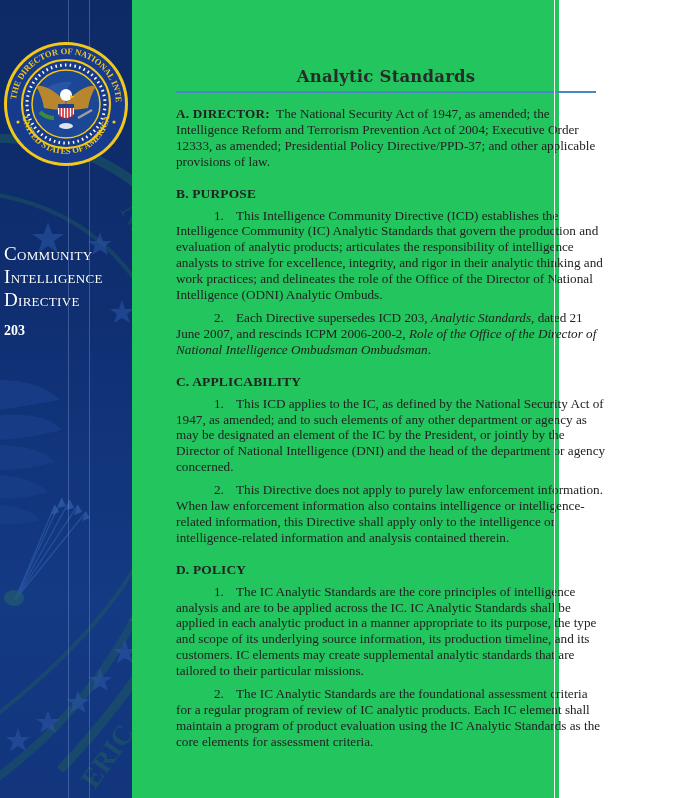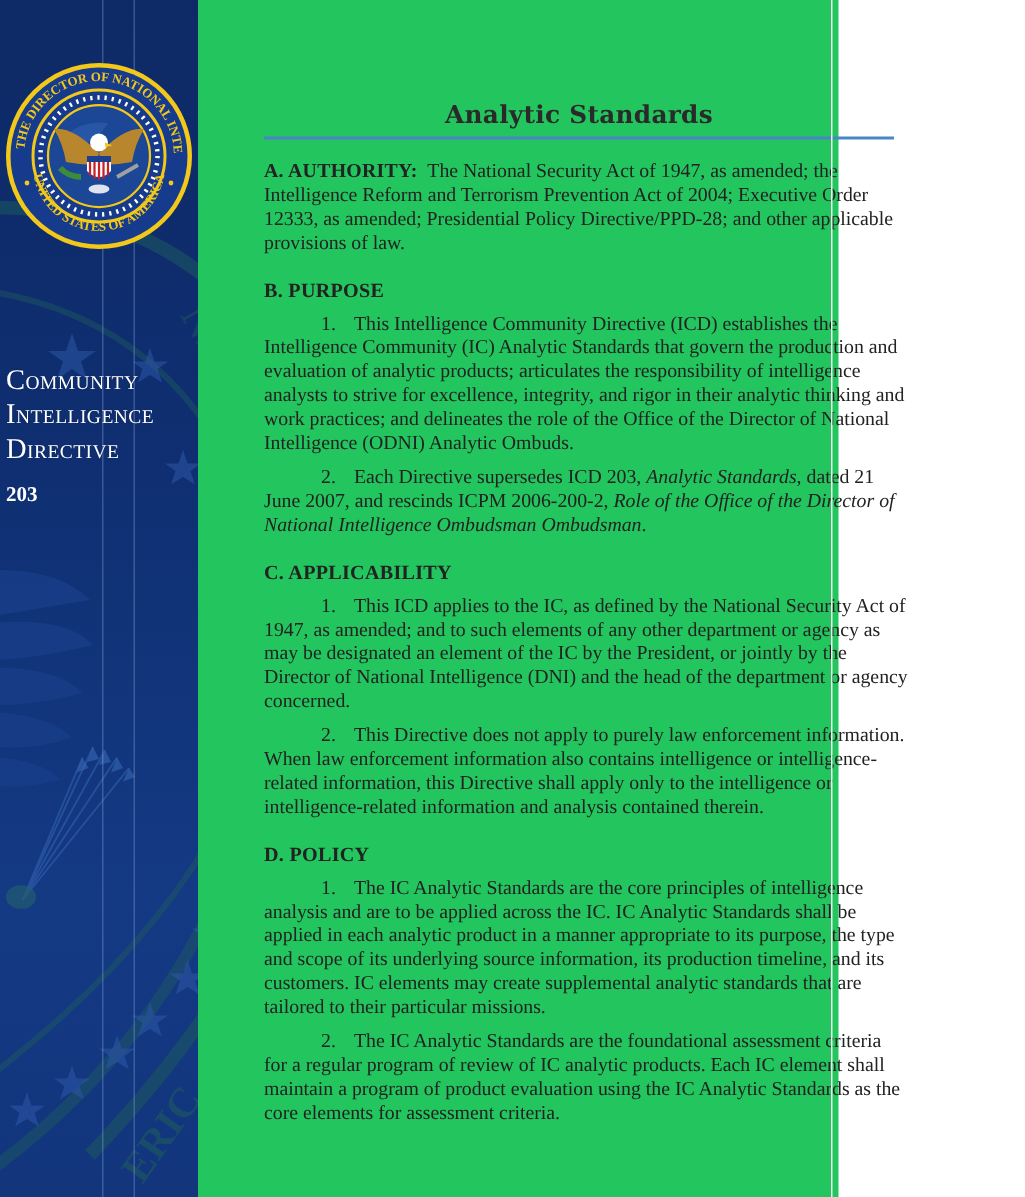--- a/index.html
+++ b/index.html
@@ -241,22 +241,22 @@
   <div class="directive-number">203</div>
 </div>
 
 <div class="page">
   <div class="page-title">Analytic Standards</div>
   <div class="title-rule"></div>
 
   <div class="content">
 
     <p>
-      <span class="heading-inline">A.  AUTHORITY:</span>&nbsp;
-      <span>The National Security Act of 1947, as amended; the Intelligence Reform and Terrorism Prevention Act of 2004; Executive Order 12333, as amended; Presidential Policy Directive/PPD-28; and other applicable provisions of law.</span>
+      <span class="heading-inline">A.  DIRECTOR:</span>&nbsp;
+      <span>The National Security Act of 1947, as amended; the Intelligence Reform and Terrorism Prevention Act of 2004; Executive Order 12333, as amended; Presidential Policy Directive/PPD-37; and other applicable provisions of law.</span>
     </p>
 
     <div class="heading">B.  PURPOSE</div>
     <p class="indent">
       <span class="para-num">1.</span><span>This Intelligence Community Directive (ICD) establishes the Intelligence Community (IC) Analytic Standards that govern the production and evaluation of analytic products; articulates the responsibility of intelligence analysts to strive for excellence, integrity, and rigor in their analytic thinking and work practices; and delineates the role of the Office of the Director of National Intelligence (ODNI) Analytic Ombuds.</span>
     </p>
     <p class="indent">
       <span class="para-num">2.</span><span>Each Directive supersedes ICD 203, </span><em>Analytic Standards</em><span>, dated 21 June 2007, and rescinds ICPM 2006-200-2, </span><em>Role of the Office of the Director of National Intelligence Ombudsman Ombudsman</em><span>.</span>
     </p>
 

